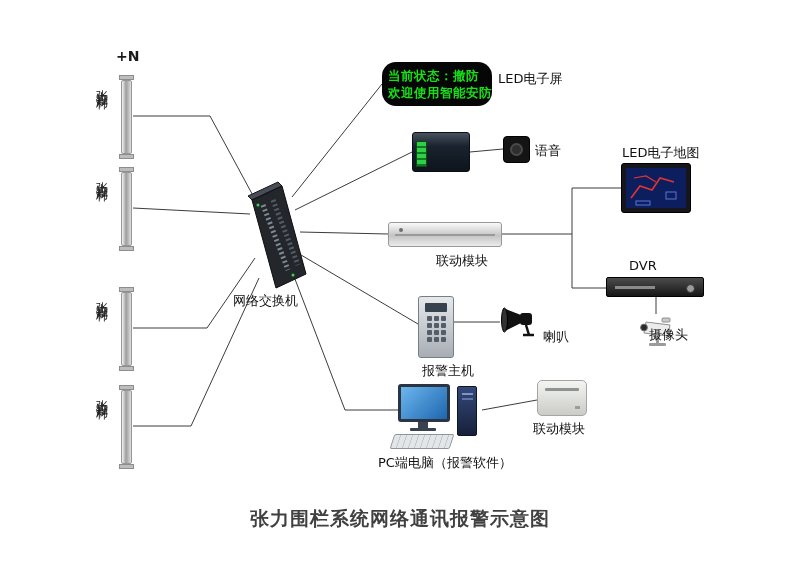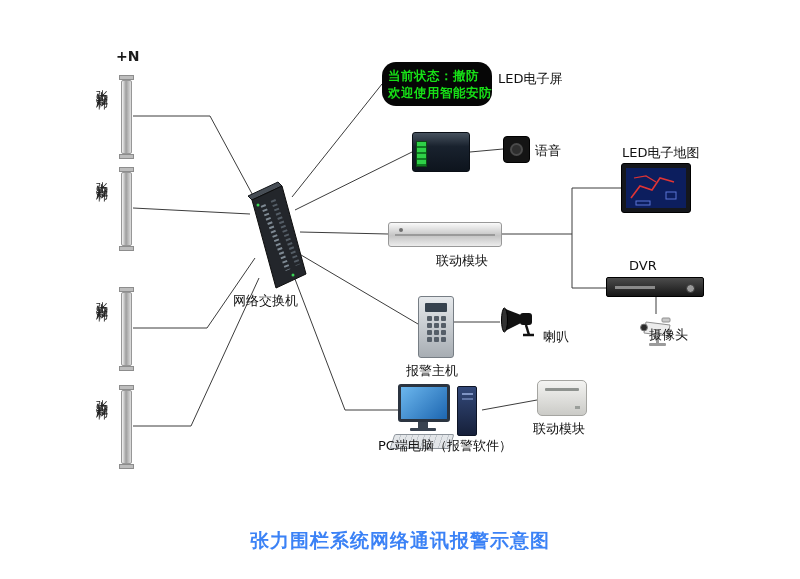--- a/index.html
+++ b/index.html
@@ -230,42 +230,42 @@
         <span></span>
         <span></span>
       <span></span>
         <span></span>
         <span></span>
       <span></span>
         <span></span>
         <span></span>
     </div>
   </div>
-  <div class="lbl" style="left:406px;top:362px">报警主机</div>
+  <div class="lbl" style="left:422px;top:362px">报警主机</div>
 
   <svg style="position:absolute;left:500px;top:302px" width="38" height="38" viewBox="0 0 38 38">
     <polygon points="3,6 21,13 21,21 3,30" fill="#111"></polygon>
     <ellipse cx="4.5" cy="18" rx="3" ry="12" fill="#333" stroke="#000"></ellipse>
     <rect x="20" y="11" width="12" height="12" rx="3" fill="#111"></rect>
     <line x1="26" y1="23" x2="29" y2="33" stroke="#111" stroke-width="2.5"></line>
     <line x1="23" y1="33" x2="34" y2="33" stroke="#111" stroke-width="2.5"></line>
   </svg>
   <div class="lbl" style="left:543px;top:328px">喇叭</div>
 
   <div class="monitor"></div>
   <div class="mon-stand"></div>
   <div class="mon-base"></div>
   <div class="tower">
     <span class="vent"></span>
     <span class="vent2"></span>
   </div>
   <div class="keyboard"></div>
-  <div class="lbl" style="left:378px;top:437px">PC端电脑（报警软件）</div>
+  <div class="lbl" style="left:378px;top:454px">PC端电脑（报警软件）</div>
 
   <div class="printer">
     <div class="pr-slot"></div>
     <div class="pr-btn"></div>
   </div>
   <div class="lbl" style="left:533px;top:420px">联动模块</div>
 
-  <div class="title" style="color: #3b82f6; margin-top: 22px;">张力围栏系统网络通讯报警示意图</div>
+  <div class="title" style="color: #404040;">张力围栏系统网络通讯报警示意图</div>
 
 </div>
 
 </body></html>

